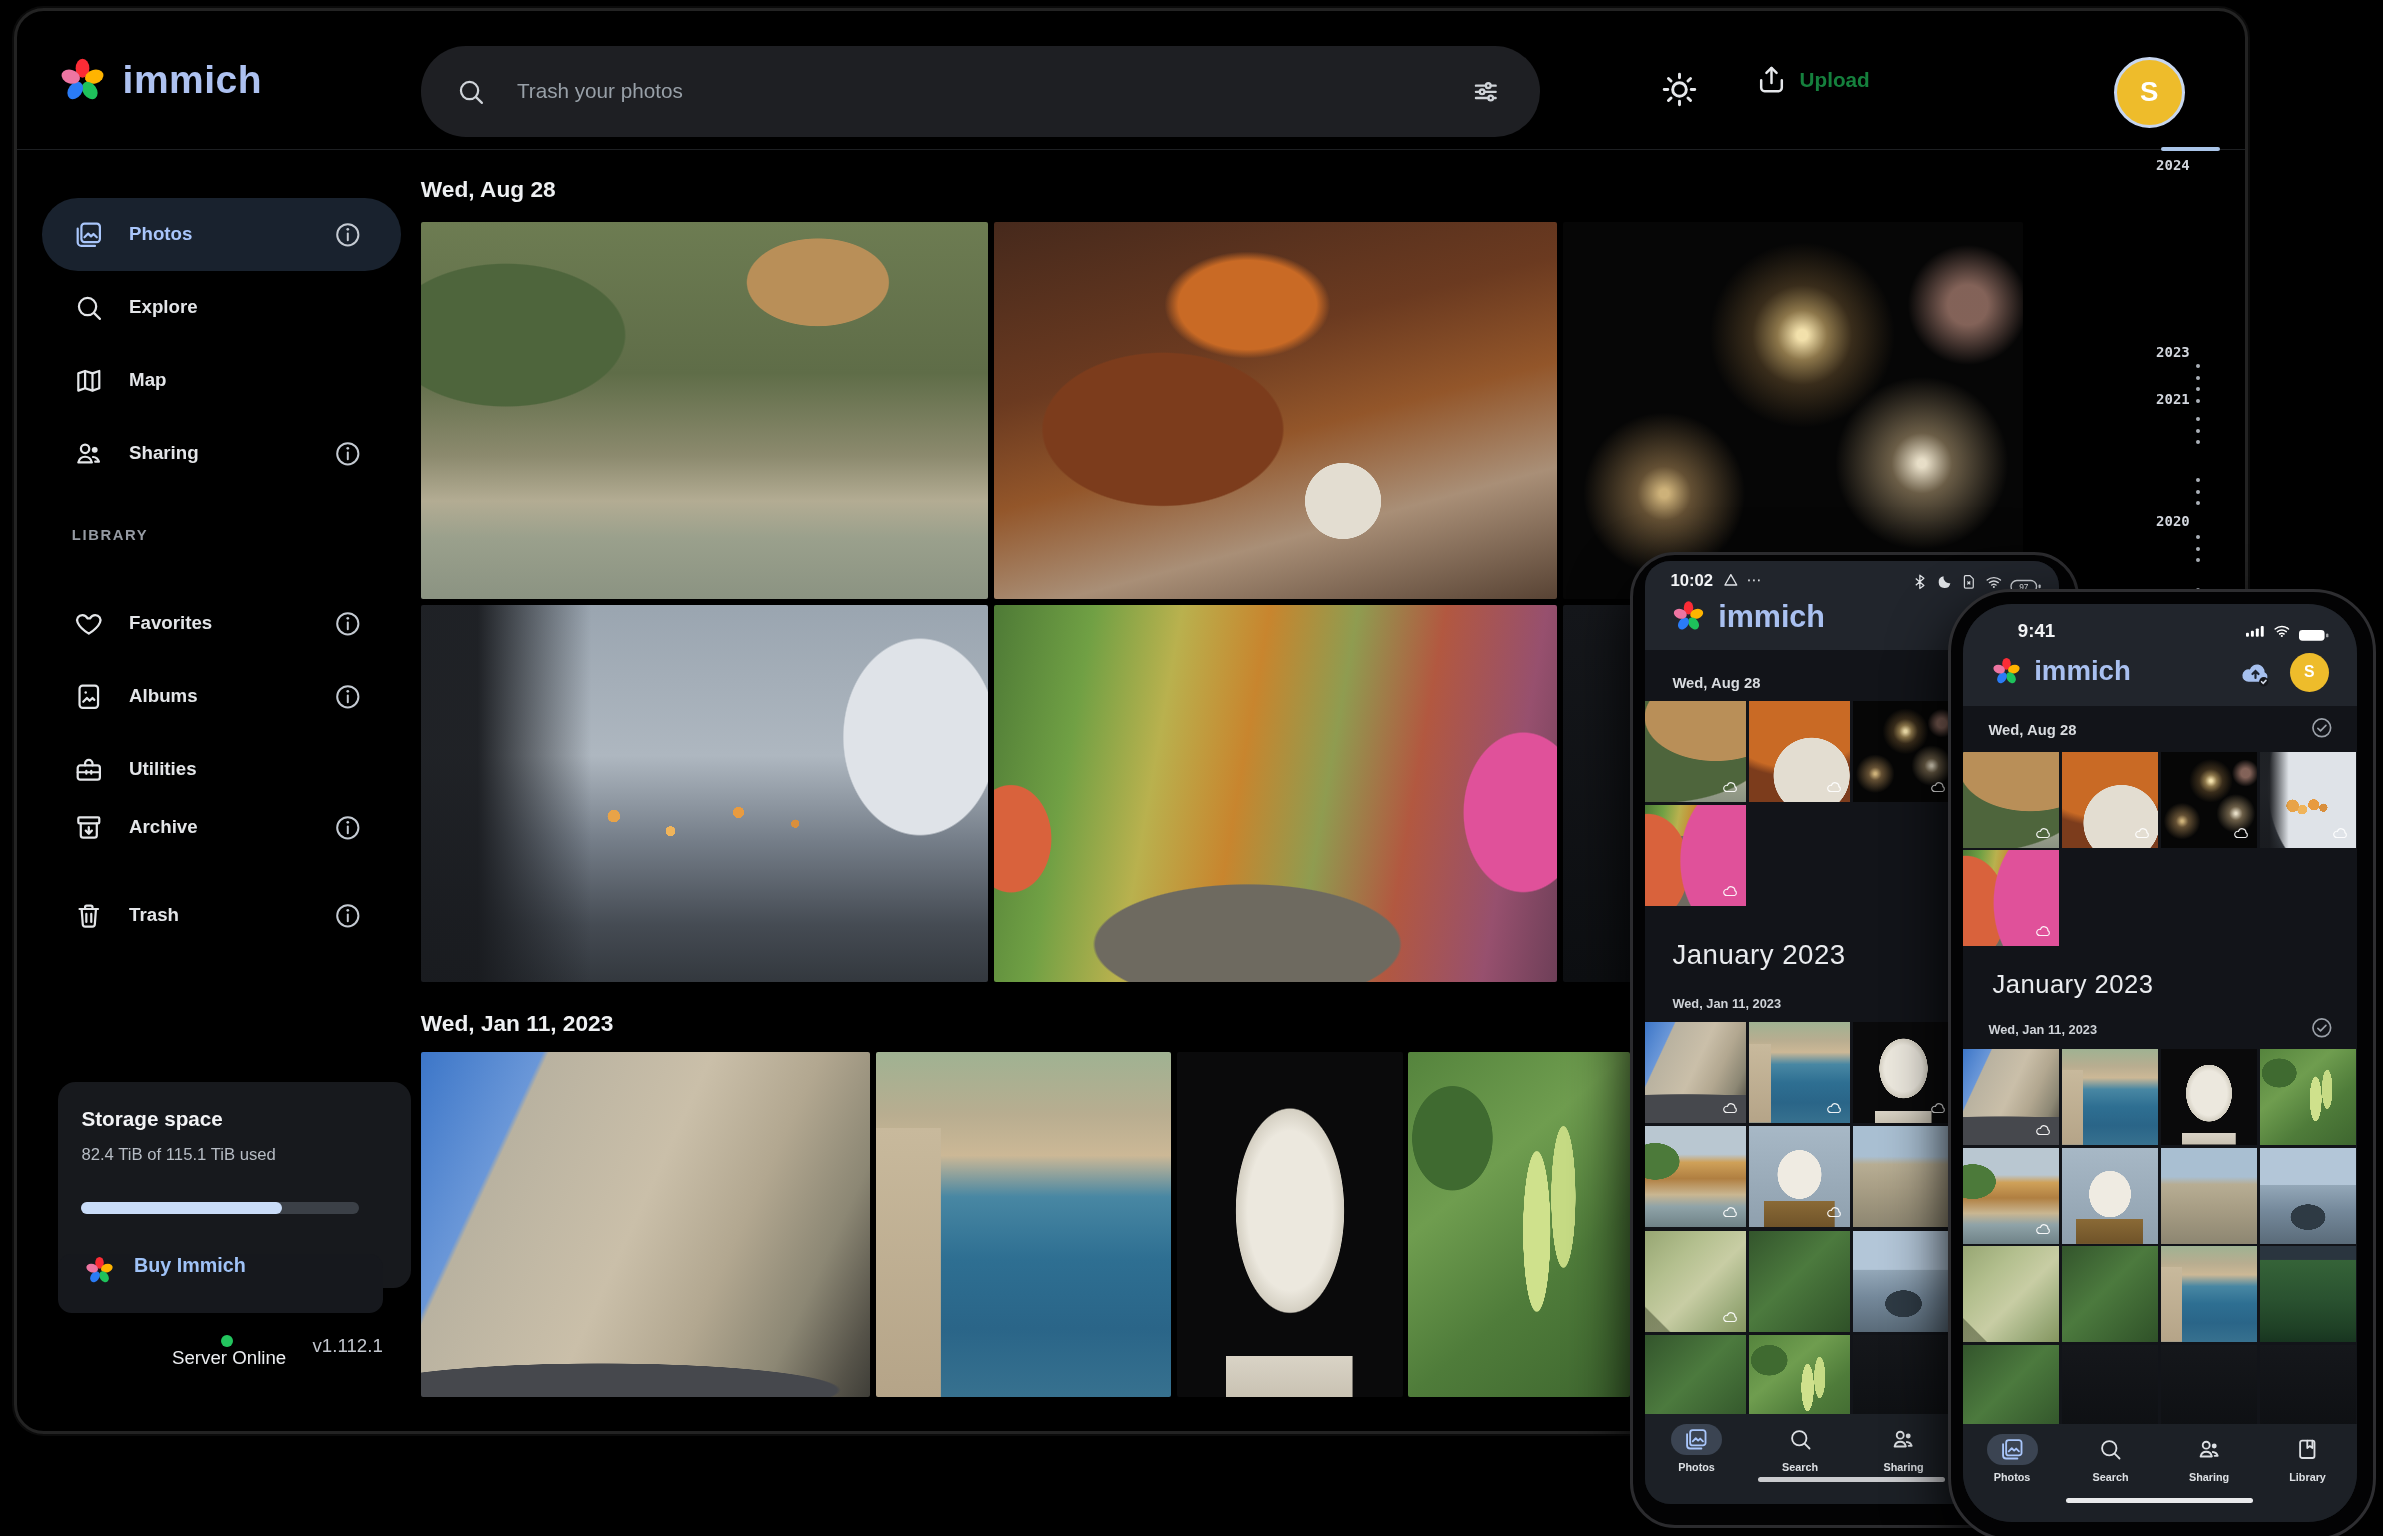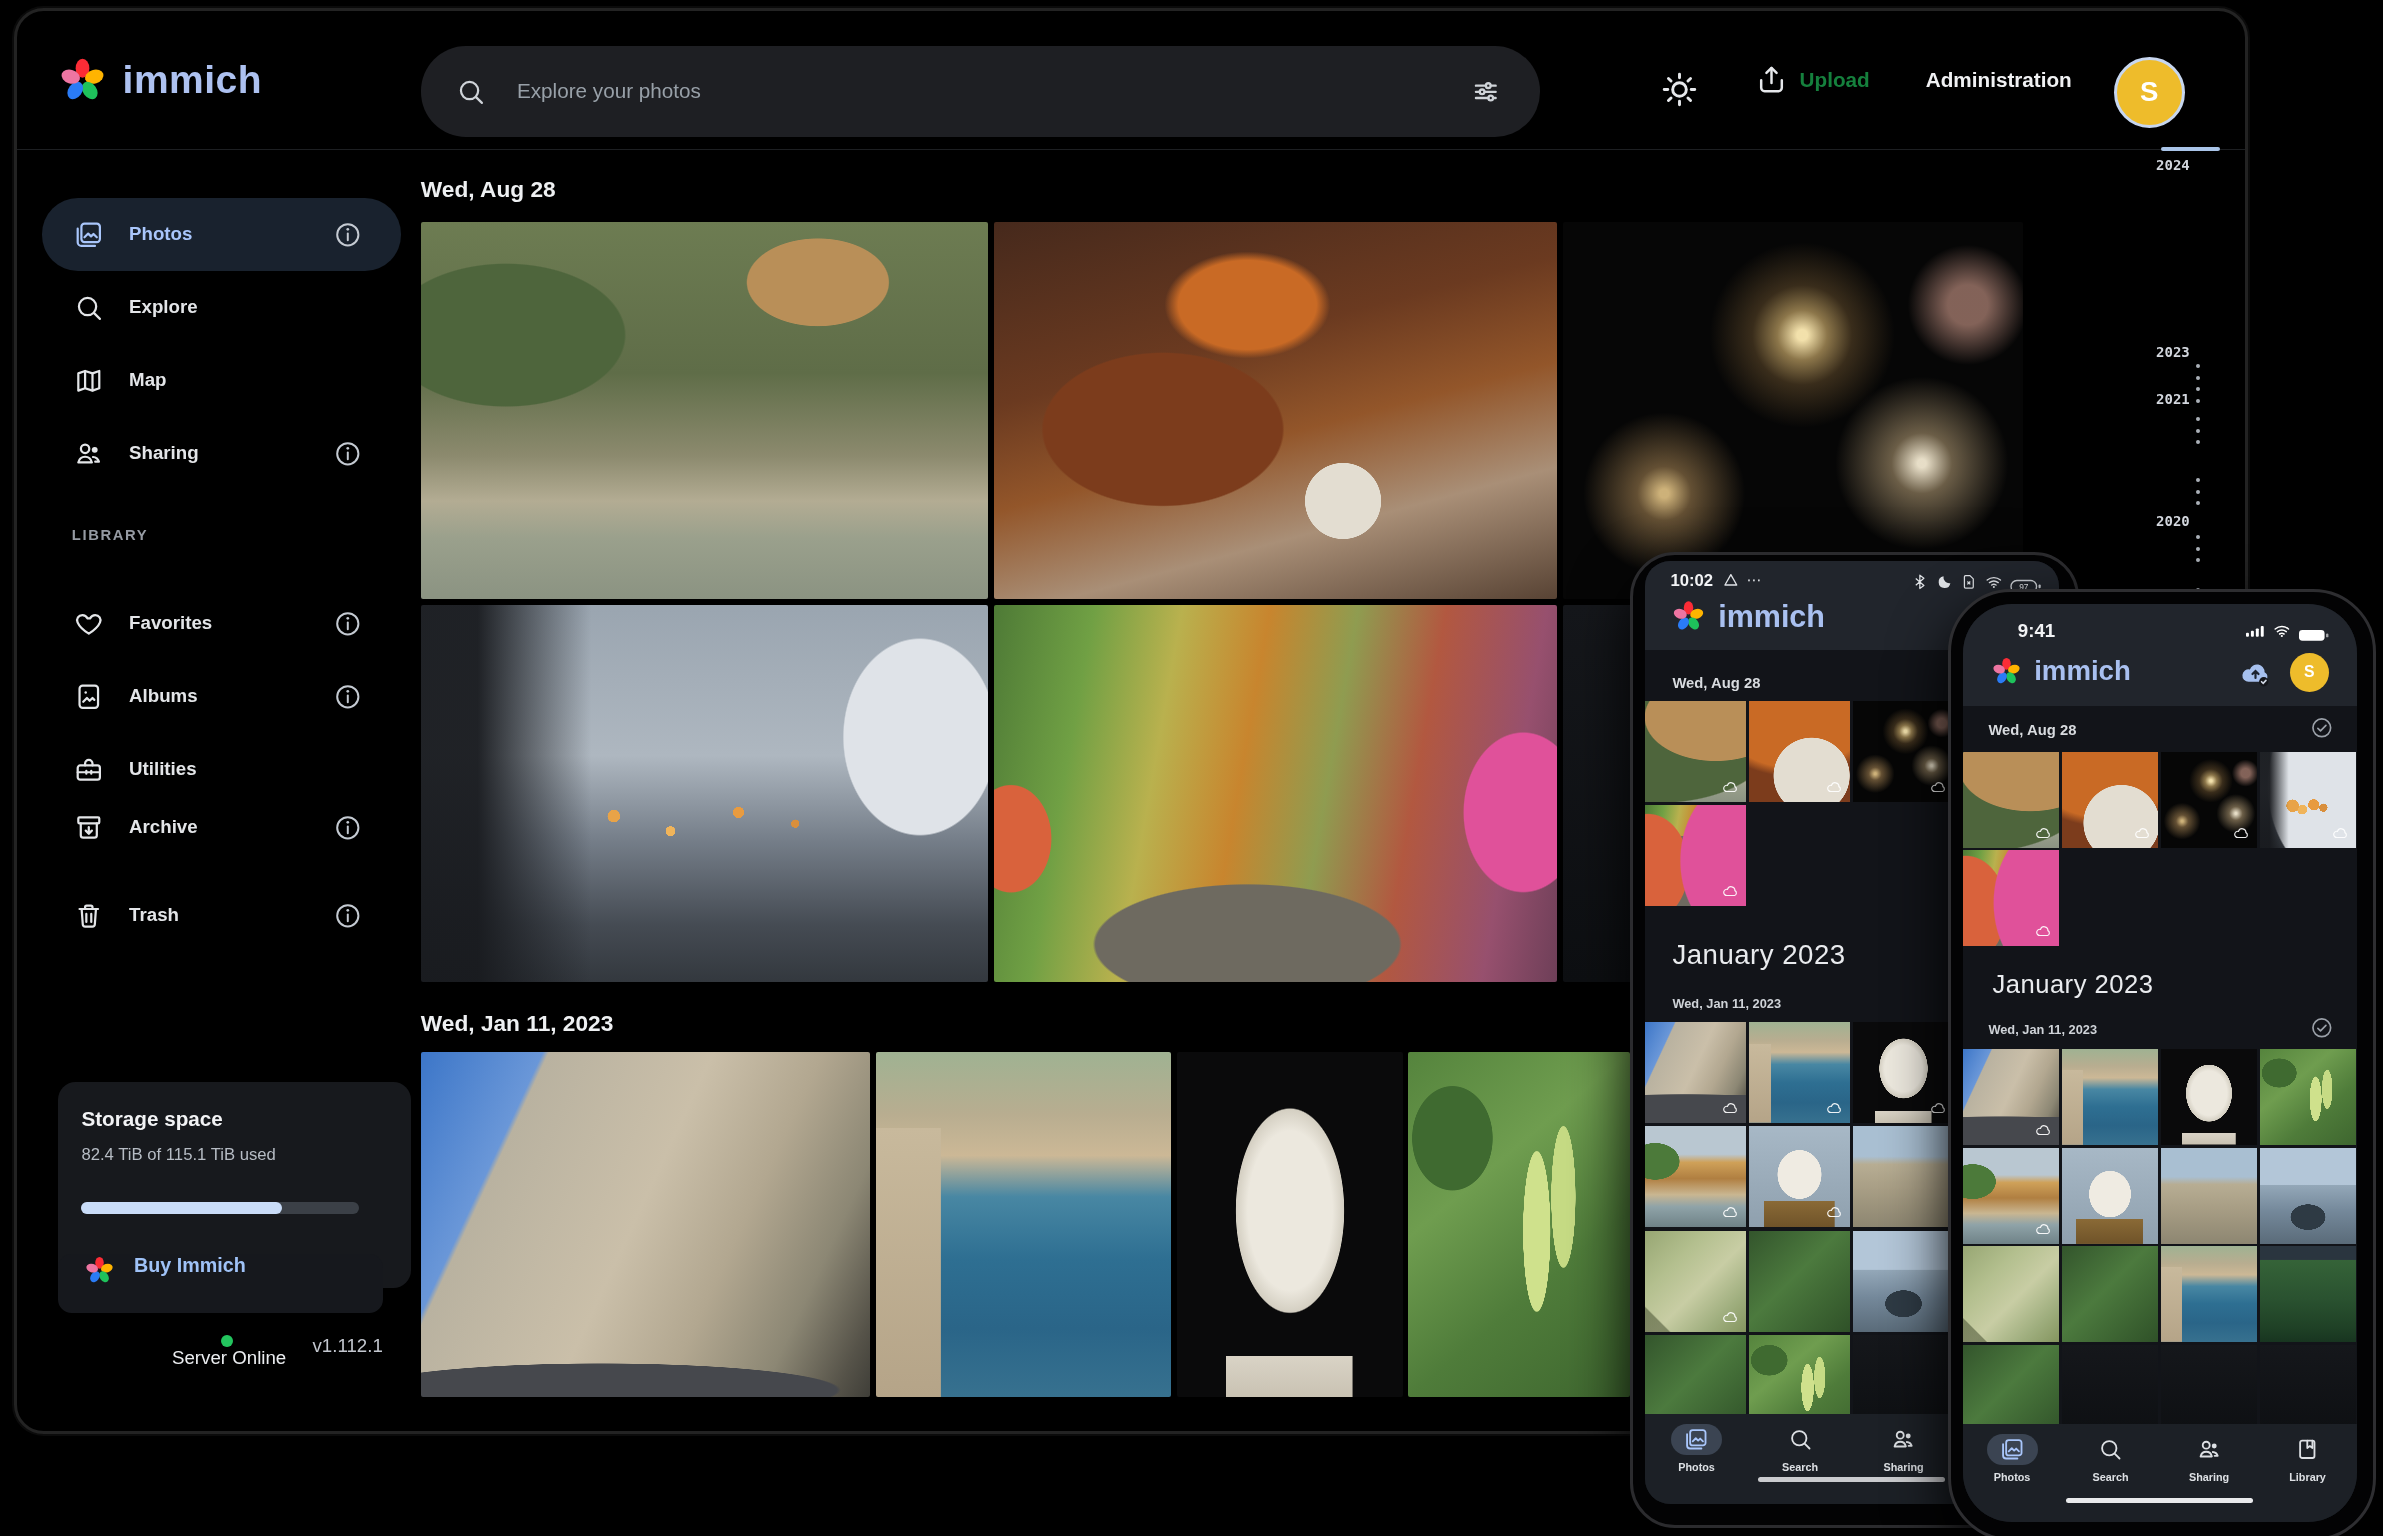--- a/index.html
+++ b/index.html
@@ -211,21 +211,21 @@
         </span>
       <span class="brand-text">immich</span>
     </div>
     <div class="search">
       <span class="icon mag">
           <svg viewBox="0 0 24 24" fill="none" stroke="currentColor" stroke-width="1.8" stroke-linecap="round" stroke-linejoin="round">
             <circle cx="11" cy="11" r="7"></circle>
             <path d="M16.5 16.5L21 21"></path>
           </svg>
         </span>
-      <span class="search-ph">Explore your photos</span>
+      <span class="search-ph">Trash your photos</span>
       <span class="icon tune">
           <svg viewBox="0 0 24 24" fill="none" stroke="currentColor" stroke-width="1.9" stroke-linecap="round">
             <path d="M4 7h8M16.5 7H20"></path>
             <circle cx="14" cy="7" r="1.9"></circle>
             <path d="M4 12h3M11.5 12H20"></path>
             <circle cx="9" cy="12" r="1.9"></circle>
             <path d="M4 17h10M18.5 17H20"></path>
             <circle cx="16" cy="17" r="1.9"></circle>
           </svg>
         </span>
@@ -240,23 +240,20 @@
       </div>
     <div class="hdr-act upload-btn abs">
       <span class="icon">
           <svg viewBox="0 0 24 24" fill="none" stroke="currentColor" stroke-width="1.8" stroke-linecap="round" stroke-linejoin="round">
             <path d="M12 14.5V3.8"></path>
             <path d="M8.3 7.2L12 3.5l3.7 3.7"></path>
             <path d="M4.5 12.5V18a2.5 2.5 0 0 0 2.5 2.5h10A2.5 2.5 0 0 0 19.5 18v-5.5"></path>
           </svg>
         </span>
       <span>Upload</span>
-    </div>
-    <div class="hdr-act admin-btn abs">
-      <span>Administration</span>
     </div>
     <div class="avatar">
         <span>S</span>
       </div>
   </div>
 
   <nav>
     <div id="side-top">
       <div class="side-item active" style="top: 187px;">
           <span class="icon">

